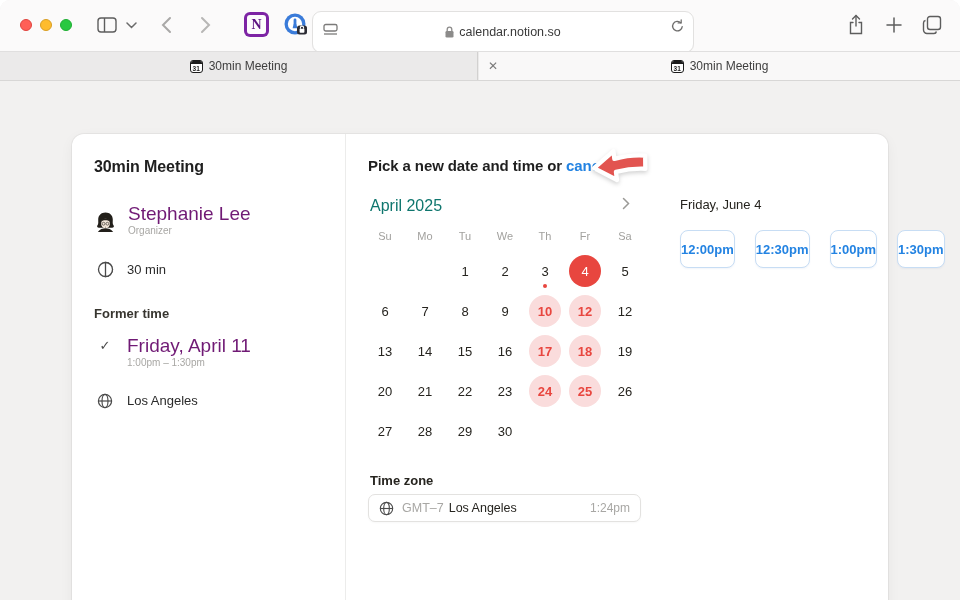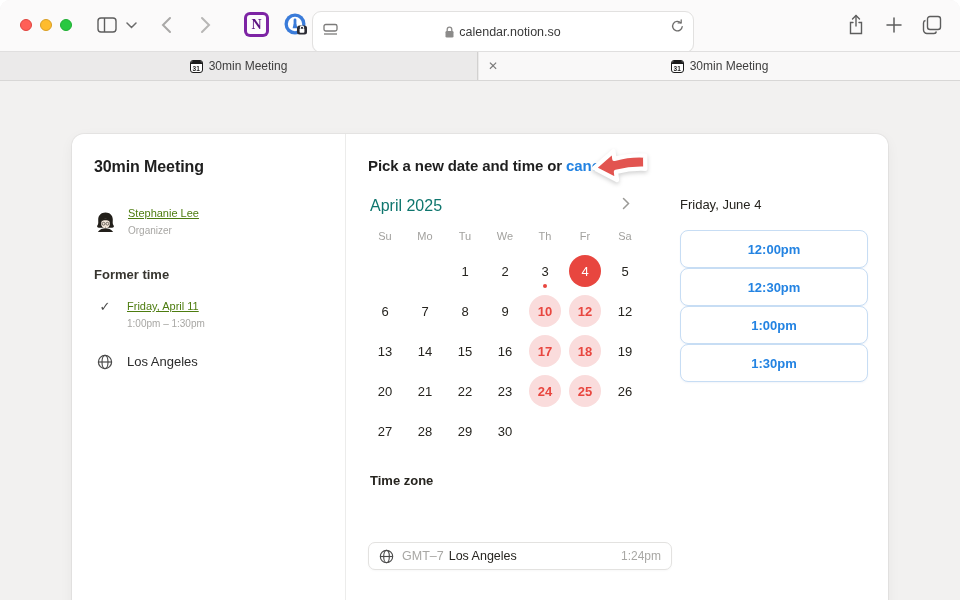--- a/index.html
+++ b/index.html
@@ -39,21 +39,21 @@
   
   .content{position:absolute;left:0;top:82px;width:960px;height:518px;background:#f2f1f0;overflow:hidden;}
   .card{position:absolute;left:72px;top:52px;width:816px;height:500px;background:#fff;border-radius:12px;box-shadow:0 0 0 1px rgba(0,0,0,0.045),0 4px 14px rgba(0,0,0,0.05);display:flex;}
 
   
   .left-panel{width:274px;border-right:1px solid #ececeb;padding:24px 22px;}
   .meeting-title{font-size:16px;font-weight:700;color:#202020;letter-spacing:-0.1px;}
   .info-row{display:flex;gap:11px;margin-top:22px;align-items:flex-start;}
   .info-icon{width:22px;display:flex;justify-content:center;flex:0 0 auto;margin-top:1px;}
   .row-organizer{margin-top:29px;align-items:center;}
-  .name{font-size:11px;color:#4d7c0f;line-height:17px;text-decoration:underline;}
+  .name{font-size:19px;color:#701a75;line-height:17px;}
   .sub{font-size:10px;color:#a8a7a4;line-height:17px;}
   .row-duration{margin-top:21px;align-items:center;}
   .plain{font-size:13px;color:#2b2b2b;}
   .former-heading{margin-top:28px;font-size:13px;font-weight:600;color:#37352f;}
   .row-former{margin-top:16px;}
   .row-location{margin-top:21px;align-items:center;}
   .checkmark{font-size:13px;color:#4a4a4a;}
   .avatar{width:23px;height:23px;flex:0 0 auto;}
 
   
@@ -68,27 +68,27 @@
   .weekday-row{position:absolute;left:19px;top:96px;display:grid;grid-template-columns:repeat(7,40px);}
   .wd{width:40px;text-align:center;font-size:11px;color:#a2a19e;}
   .day-grid{position:absolute;left:19px;top:117px;display:grid;grid-template-columns:repeat(7,40px);grid-auto-rows:40px;}
   .day-cell{position:relative;display:flex;align-items:center;justify-content:center;font-size:13px;color:#26241f;cursor:default;}
   .day-cell .num{display:flex;align-items:center;justify-content:center;width:32px;height:32px;border-radius:50%;}
   .day-cell.selected .num{background:var(--accent-red);color:#fff;font-weight:500;}
   .day-cell.hl .num{background:var(--highlight-pink);color:var(--accent-red);font-weight:700;}
   .day-cell.today::after{content:"";position:absolute;left:50%;bottom:3px;transform:translateX(-50%);width:4px;height:4px;border-radius:50%;background:var(--accent-red);}
 
   .tz-heading{position:absolute;left:24px;top:339px;font-size:13px;font-weight:700;color:#26241f;}
-  .tz-box{position:absolute;left:22px;top:360px;width:304px;height:28px;border:1px solid #e3e2e0;border-radius:7px;background:#fff;display:flex;align-items:center;gap:8px;padding:6px 10px;box-shadow:0 1px 2px rgba(0,0,0,0.03);margin-top:48px;}
+  .tz-box{position:absolute;left:22px;top:360px;width:273px;height:28px;border:1px solid #e3e2e0;border-radius:7px;background:#fff;display:flex;align-items:center;gap:8px;padding:6px 10px;box-shadow:0 1px 2px rgba(0,0,0,0.03);}
   .tz-gmt{font-size:12.5px;color:#a8a7a4;}
   .tz-city{font-size:12.5px;color:#26241f;margin-left:-3px;}
   .tz-now{margin-left:auto;font-size:12px;color:#a8a7a4;}
 
   .slot-date{position:absolute;left:334px;top:63px;font-size:13px;font-weight:500;color:#26241f;}
-  .slot-list{position:absolute;left:334px;top:96px;width:188px;display:flex;flex-direction:column;gap:0;}
+  .slot-list{position:absolute;left:334px;top:96px;width:188px;display:flex;gap:20px;}
   .slot{height:38px;background:#fff;border:1px solid #c7ddf4;border-radius:8px;color:var(--link-blue);font-size:13px;font-weight:600;cursor:pointer;box-shadow:0 1px 2px rgba(70,120,190,0.07);}
 </style>
 </head>
 <body>
 
 <div class="window">
 
   <div class="toolbar">
     <span class="traffic tl-red"></span>
     <span class="traffic tl-yellow"></span>
@@ -211,20 +211,29 @@
                 <path d="M11.5 16.9h1" stroke="#6b5f52" stroke-width="0.7"></path>
                 <path d="M4 22c2-3.2 5-4 8-4s6 .8 8 4z" fill="#221f1a"></path>
               </svg>
           </span>
           <span>
             <div class="name">Stephanie Lee</div>
             <div class="sub">Organizer</div>
           </span>
         </div>
 
+        <div class="info-row row-duration">
+          <span class="info-icon">
+            <svg width="17" height="17" viewBox="0 0 17 17">
+                <circle cx="8.5" cy="8.5" r="7" fill="none" stroke="#4a4a4a" stroke-width="1.3"></circle>
+                <path d="M8.5 1.5a7 7 0 0 1 0 14z" fill="#fff" stroke="#4a4a4a" stroke-width="1.3"></path>
+              </svg>
+          </span>
+          <span class="plain">30 min</span>
+        </div>
 
         <div class="former-heading">Former time</div>
 
         <div class="info-row row-former">
           <span class="info-icon checkmark">✓</span>
           <span>
             <div class="name">Friday, April 11</div>
             <div class="sub">1:00pm – 1:30pm</div>
           </span>
         </div>

